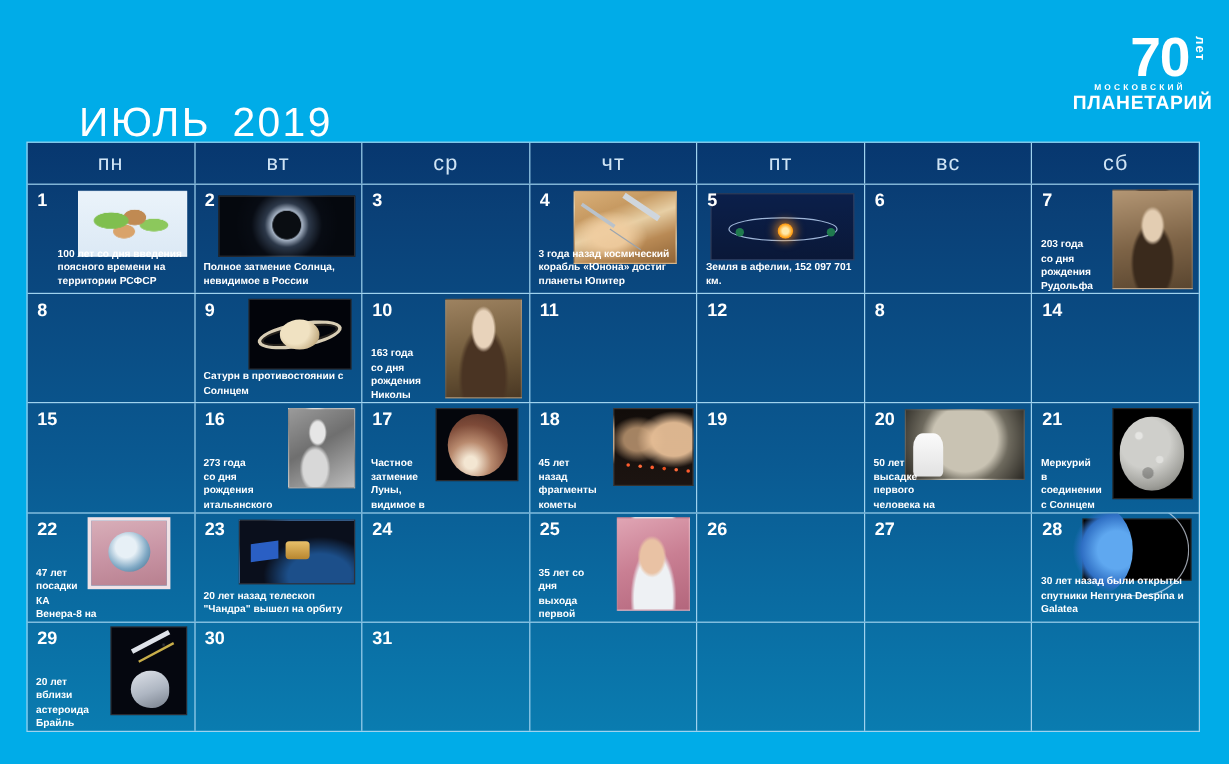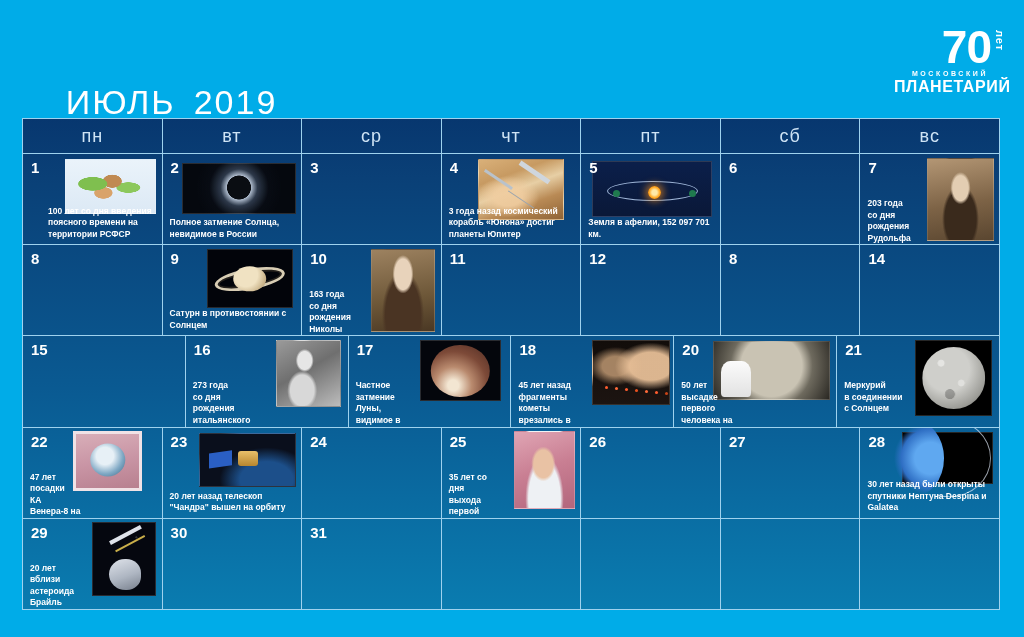--- a/index.html
+++ b/index.html
@@ -291,24 +291,24 @@
         <div class="cell">
           <span class="dow">ср</span>
         </div>
         <div class="cell">
           <span class="dow">чт</span>
         </div>
         <div class="cell">
           <span class="dow">пт</span>
         </div>
         <div class="cell">
+          <span class="dow">вс</span>
+        </div>
+        <div class="cell">
           <span class="dow">сб</span>
-        </div>
-        <div class="cell">
-          <span class="dow">вс</span>
         </div>
       </div>
     <div id="weeks-host" style="display:contents"><div class="week">
           <div class="cell">
             <div class="thumb art-map" style="left: 30%; top: 6%; width: 66%; height: 60%;"></div>
             <div class="daynum">1</div>
             <div class="caption" style="white-space: pre-line; margin-left: 18px;">100 лет со дня введения поясного времени на территории РСФСР</div>
           </div>
           <div class="cell">
             <div class="thumb art-eclipse" style="left: 14%; top: 10%; width: 82%; height: 56%;"></div>
@@ -387,20 +387,23 @@
           </div>
           <div class="cell">
             <div class="thumb art-jupcomet" style="left: 50%; top: 4%; width: 48%; height: 72%;"></div>
             <div class="daynum">18</div>
             <div class="caption mid" style="white-space: pre-line;">45 лет назад
 фрагменты
 кометы
 врезались в атмосферу Юпитера</div>
           </div>
           <div class="cell">
+            <div class="daynum">19</div>
+          </div>
+          <div class="cell">
             <div class="thumb art-apollo" style="left: 24%; top: 5%; width: 72%; height: 66%;"></div>
             <div class="daynum">20</div>
             <div class="caption mid" style="white-space: pre-line;">50 лет
 высадке
 первого человека на Луну</div>
           </div>
           <div class="cell">
             <div class="thumb art-mercury" style="left: 48%; top: 4%; width: 48%; height: 84%;"></div>
             <div class="daynum">21</div>
             <div class="caption mid" style="white-space: pre-line;">Меркурий

